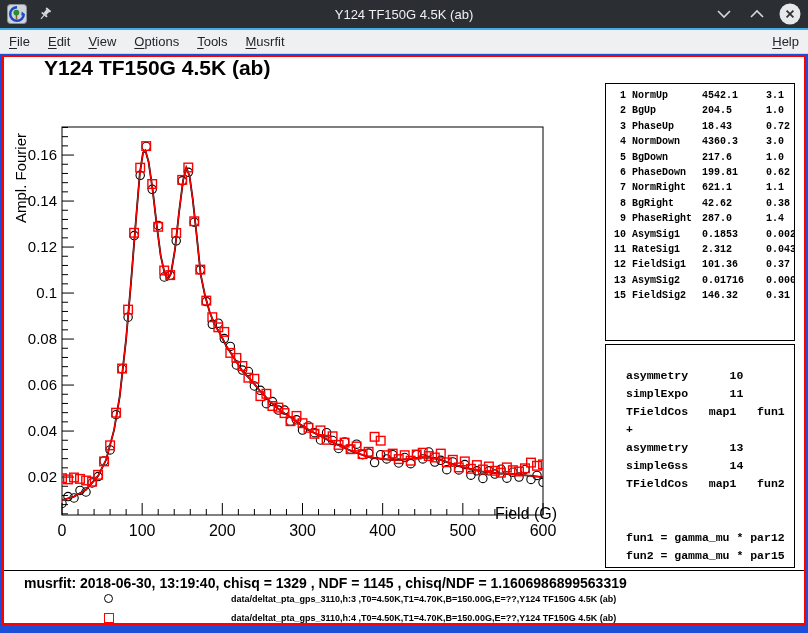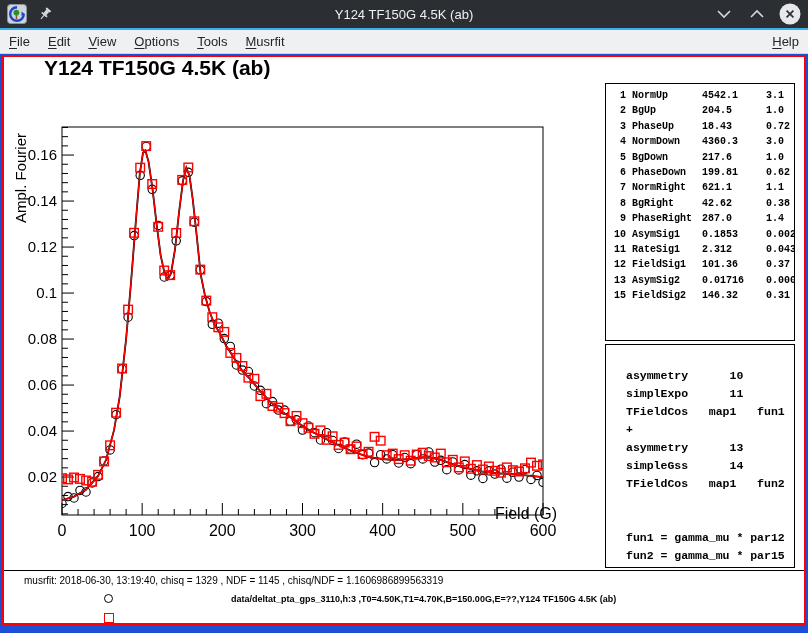--- a/index.html
+++ b/index.html
@@ -35,21 +35,21 @@
   .prow{display:grid;grid-template-columns:14px 64px 58px auto;column-gap:6px;
         font-family:"Liberation Mono","DejaVu Sans Mono",monospace;font-weight:bold;
         font-size:10px;line-height:15.4px;color:#000;white-space:nowrap;}
   .prow .pnum{text-align:right;}
   .theory-pad{position:absolute;left:605px;top:344px;width:190px;height:224px;border:1px solid #000;
               background:#fff;padding:8px 0 0 6px;overflow:hidden;}
   .theory-pad pre{margin:14px;font-family:"Liberation Mono","DejaVu Sans Mono",monospace;
                   font-weight:bold;font-size:11.5px;line-height:18px;color:#000;}
   
   .info-pad{position:absolute;left:4px;top:570px;width:800px;height:53px;border-top:1px solid #000;background:#fff;}
-  .fit-info{position:absolute;left:20px;top:4px;font-size:10px;font-weight:normal;color:#000;white-space:nowrap;}
+  .fit-info{position:absolute;left:20px;top:4px;font-size:14px;font-weight:bold;color:#000;white-space:nowrap;}
   .legend-row{position:absolute;left:0;width:100%;height:14px;}
   .legend-marker{position:absolute;left:100px;top:2px;}
   .lg-circle{display:block;width:9px;height:9px;border:1.3px solid #000;border-radius:50%;background:#fff;}
   .lg-square{display:block;width:10px;height:10px;border:1.5px solid #ff0000;background:#fff;}
   .legend-label{position:absolute;left:203px;top:2px;font-size:9px;font-weight:bold;color:#000;white-space:nowrap;margin-left:24px;}
 </style>
 </head>
 <body>
 
 <div class="window">
@@ -496,17 +496,18 @@
 
   <div class="info-pad">
     <div class="fit-info">musrfit: 2018-06-30, 13:19:40, chisq = 1329 , NDF = 1145 , chisq/NDF = 1.1606986899563319</div>
     <div id="legend-rows">
         <div class="legend-row" style="top: 21px;">
           <span class="legend-marker lg-circle"></span>
           <span class="legend-label">data/deltat_pta_gps_3110,h:3 ,T0=4.50K,T1=4.70K,B=150.00G,E=??,Y124 TF150G 4.5K (ab)</span>
         </div>
         <div class="legend-row" style="top: 40px;">
           <span class="legend-marker lg-square"></span>
+          <span class="legend-label">data/deltat_pta_gps_3110,h:4 ,T0=4.50K,T1=4.70K,B=150.00G,E=??,Y124 TF150G 4.5K (ab)</span>
         </div>
       </div>
   </div>
 
 </div>
 
 </body></html>

